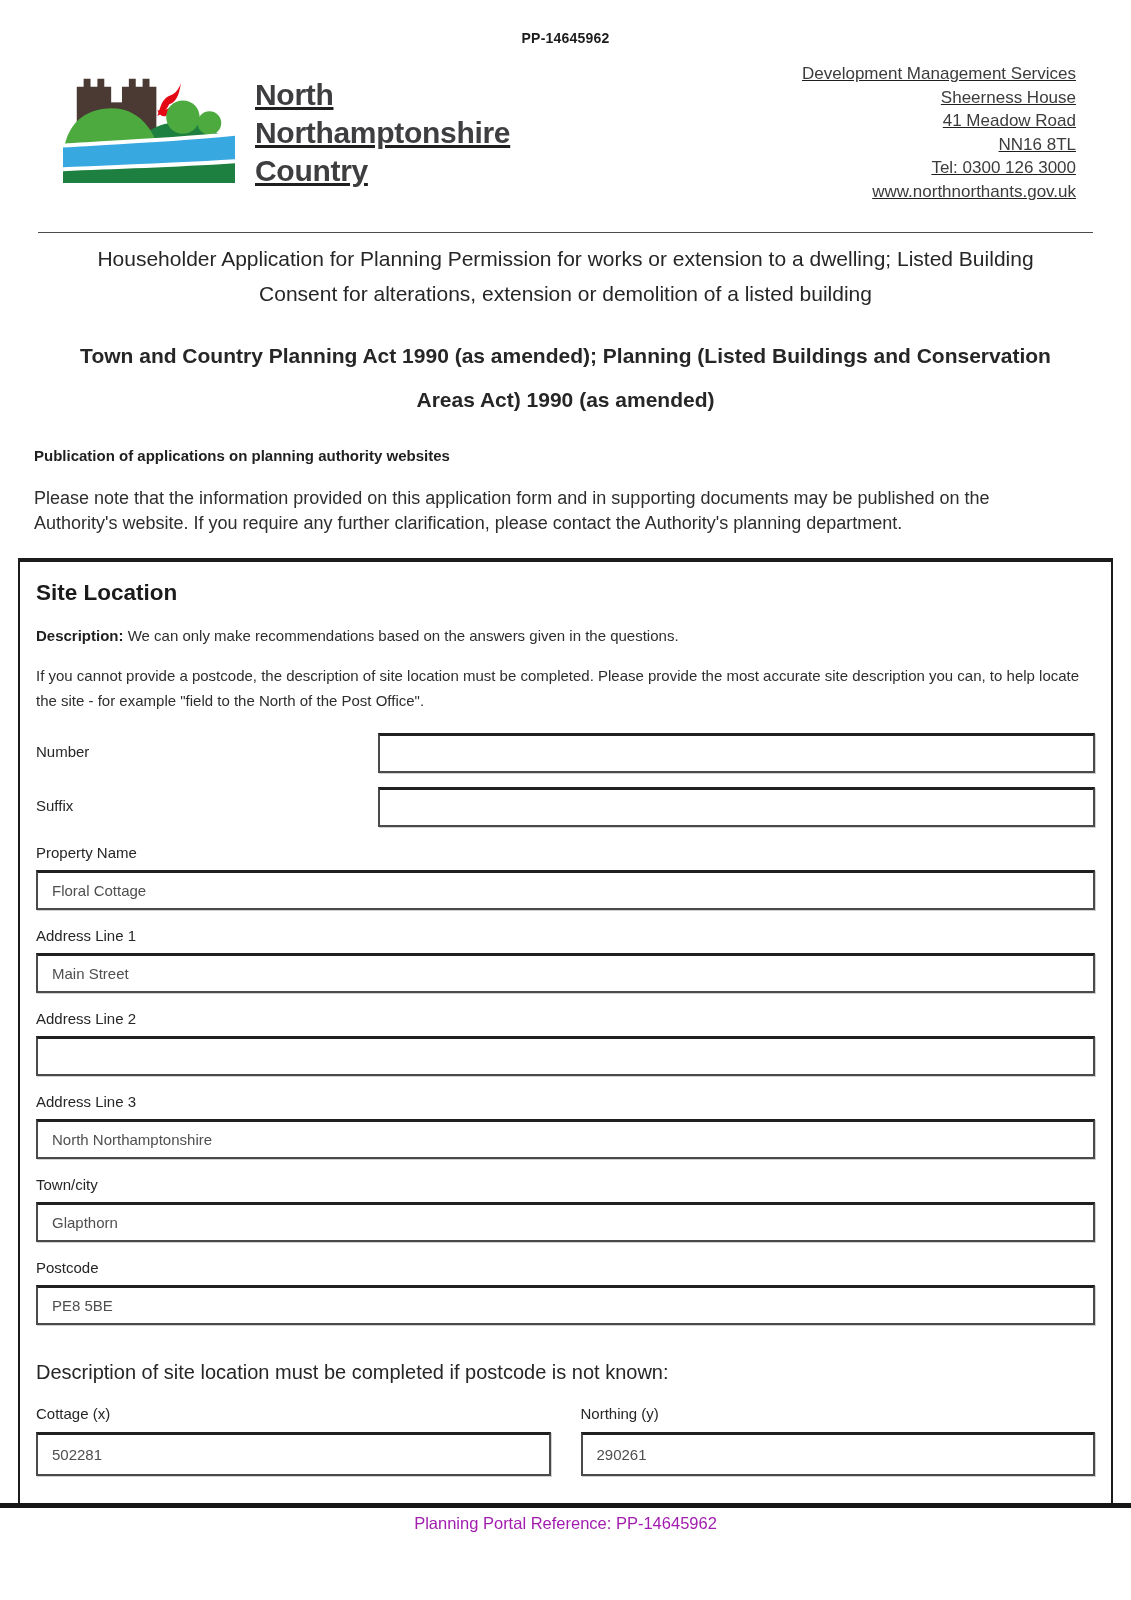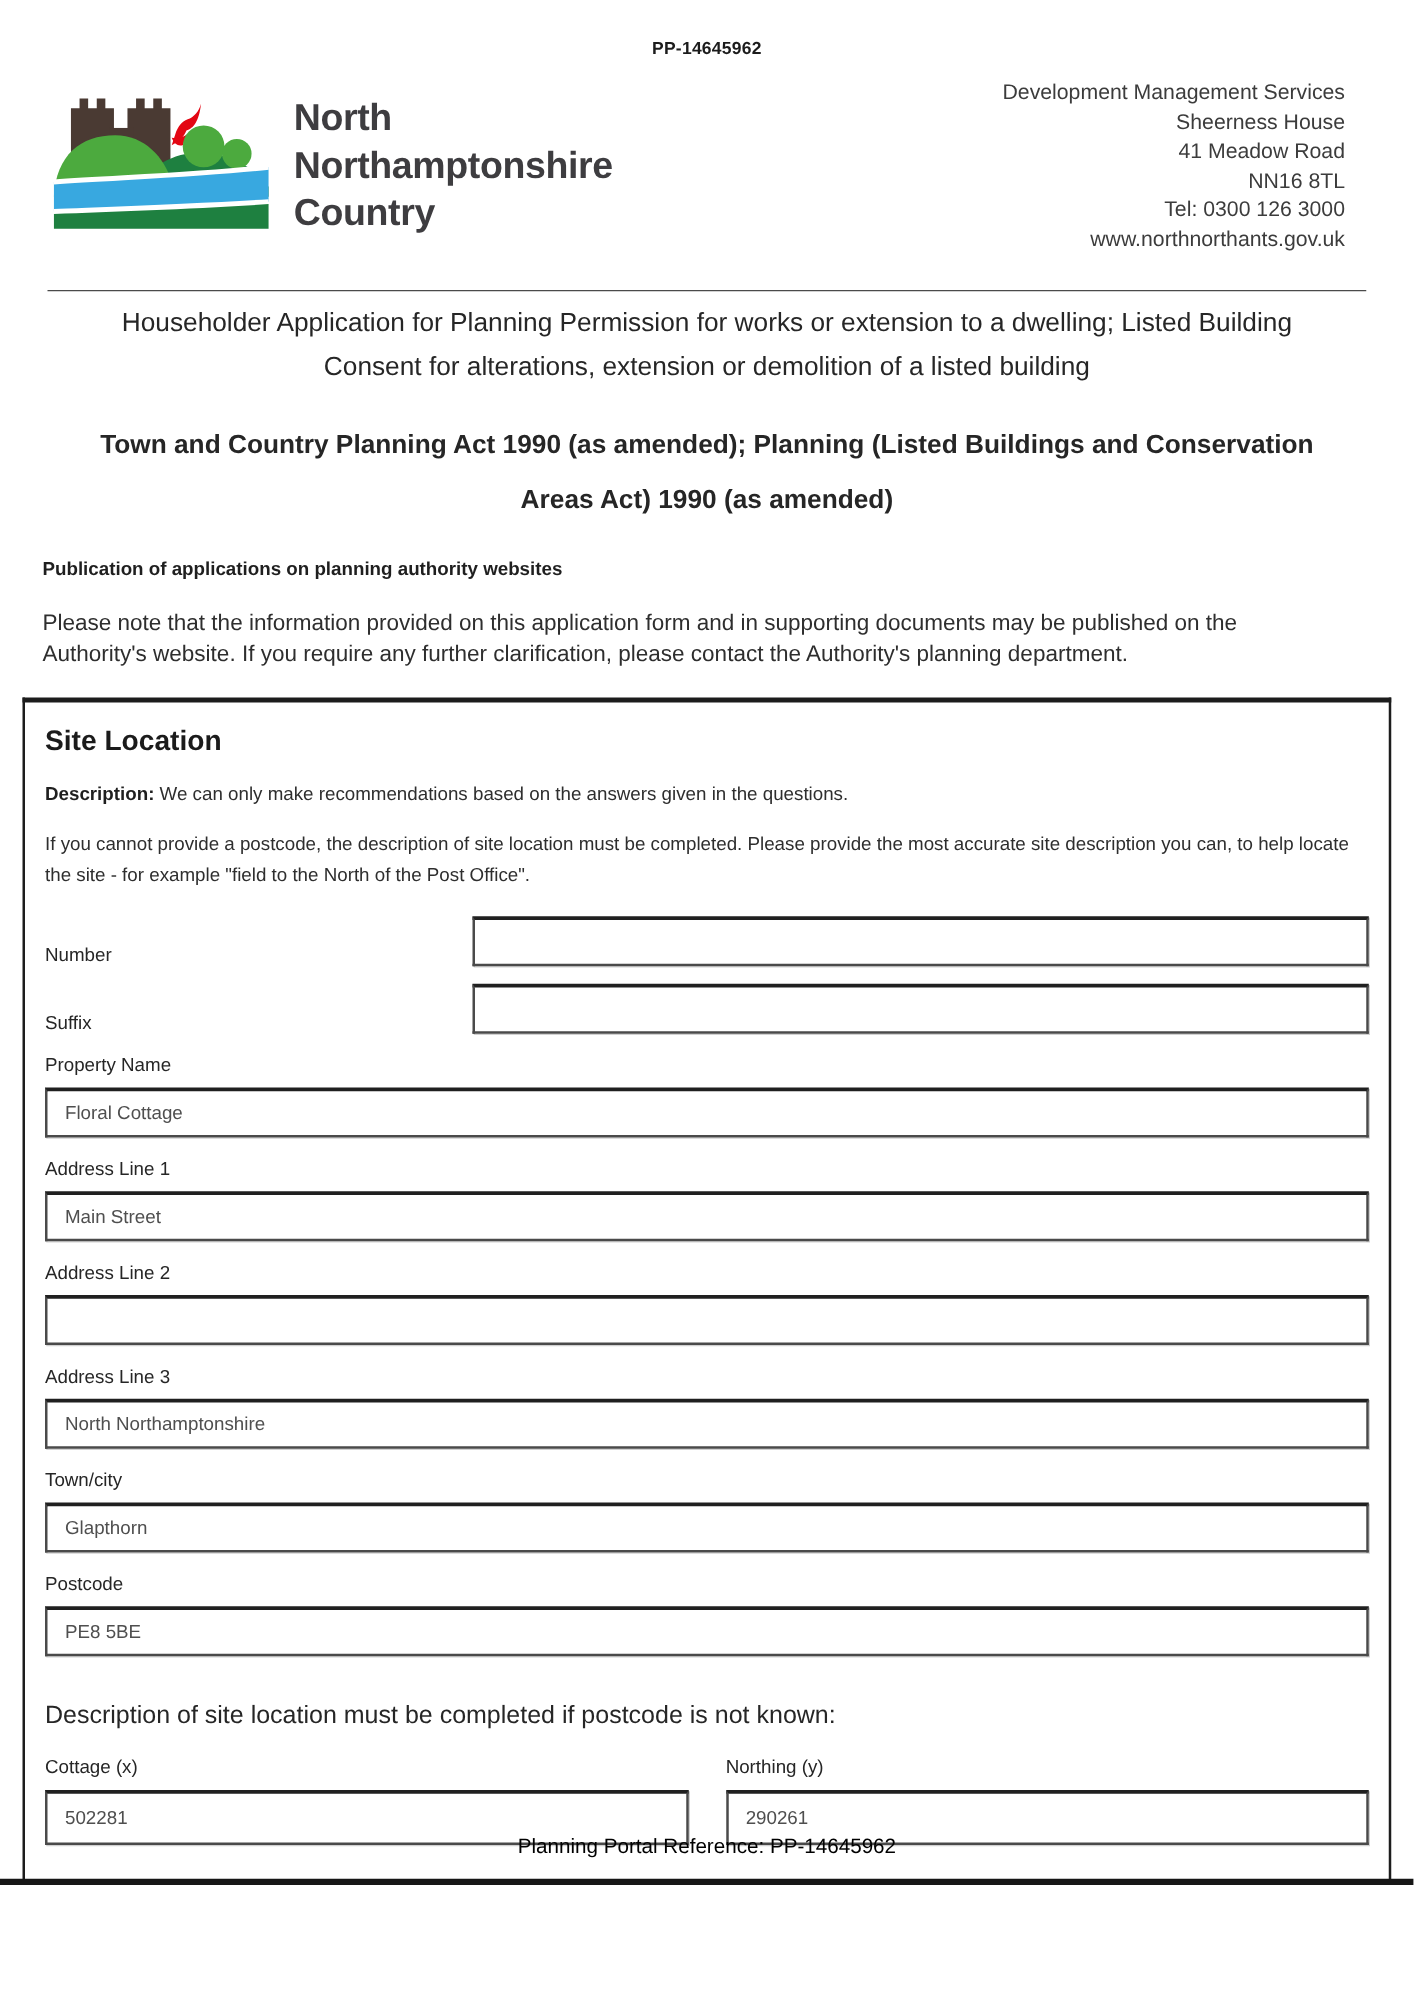--- a/index.html
+++ b/index.html
@@ -12,21 +12,21 @@
 
   
   .pp-ref {
     padding-top:30px; text-align:center;
     font-size:14px; font-weight:bold; color:#1c1c1c; letter-spacing:0.2px;
   }
 
   
   .header {
     display:flex; justify-content:space-between; align-items:flex-start;
-    padding:16px 55px 0 43px; height:160px;
+    padding:16px 55px 0 63px; height:160px;text-decoration:underline;
   }
   .logo-lockup { display:flex; align-items:flex-start; }
   .logo-art { width:172px; height:122px; display:block; }
   .wordmark {
     margin-left:20px; margin-top:14px;
     font-size:30px; font-weight:bold; color:#3e3d40; line-height:38px;
     letter-spacing:-0.3px;
   }
   .dept-address {
     text-align:right; font-size:17px; line-height:23.5px; color:#3c3c3c;
@@ -67,21 +67,21 @@
 
   .field-input {
     display:block; width:100%; height:40px;
     border:2px solid #4a4a4a; border-top:3px solid #202020;
     box-shadow:1px 1px 0 rgba(0,0,0,0.18);
     font-family:"Liberation Sans", sans-serif;
     font-size:15px; color:#4f4f4f; padding:0 14px; background:#fff;
     outline:none;
   }
 
-  .inline-row { display:flex; align-items:flex-end; margin-top:20px; }
+  .inline-row { display:flex; align-items:flex-start; margin-top:20px; }
   .inline-row .lbl { flex:0 0 342px; padding-top:10px; }
   .inline-row .field-input { flex:1; }
 
   .lbl { font-size:15px; color:#262626; }
 
   .stack-field { margin-top:17px; }
   .stack-field .lbl { display:block; }
   .stack-field .field-input { margin-top:9px; }
 
   .desc-heading {
@@ -90,22 +90,22 @@
 
   .coord-row { display:flex; gap:30px; margin-top:21px; }
   .coord-col { flex:1; }
   .coord-col .field-input { margin-top:9px; height:44px; }
 
   
   .bottom-rule {
     position:absolute; left:0; right:0; top:1503px; height:5px; background:#161616;
   }
   .footer-ref {
-    position:absolute; left:0; right:0; top:1468px; text-align:center;
-    font-size:16.5px; color:#000000;
+    position:absolute; left:0; right:0; top:1514px; text-align:center;
+    font-size:16.5px; color:#a21caf;
   }
 </style>
 </head>
 <body>
 
 <div class="page">
 
   <div class="pp-ref">PP-14645962</div>
 
   <div class="header">

